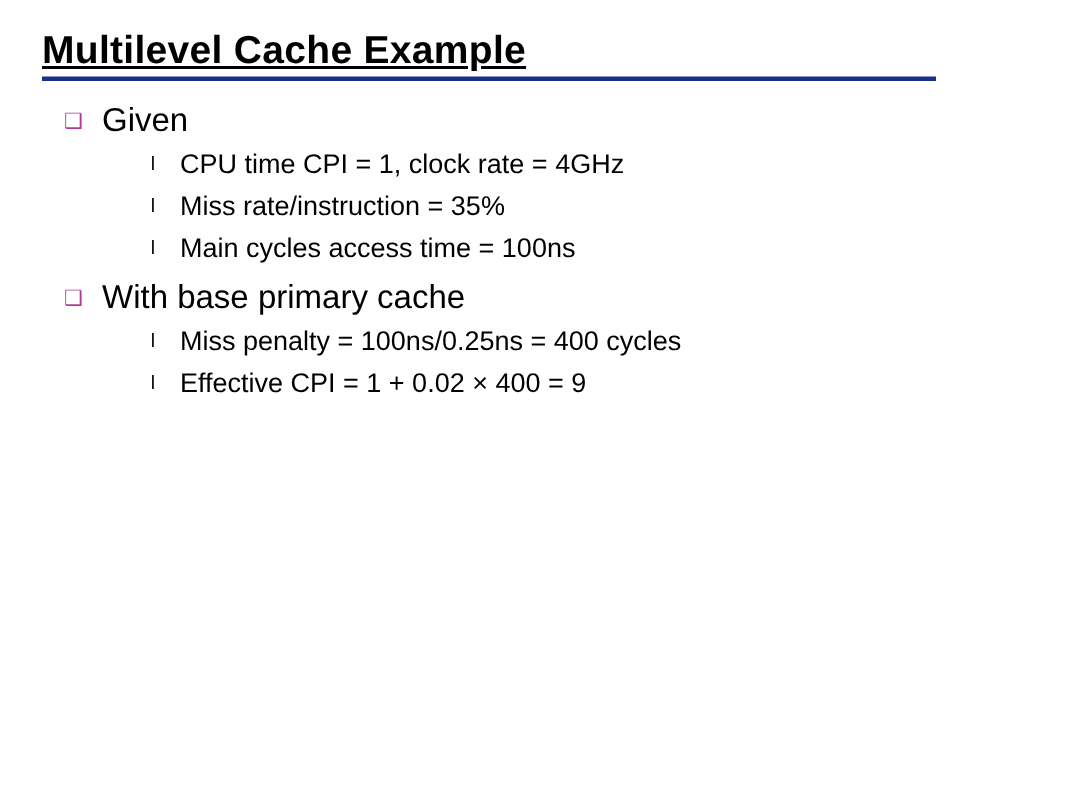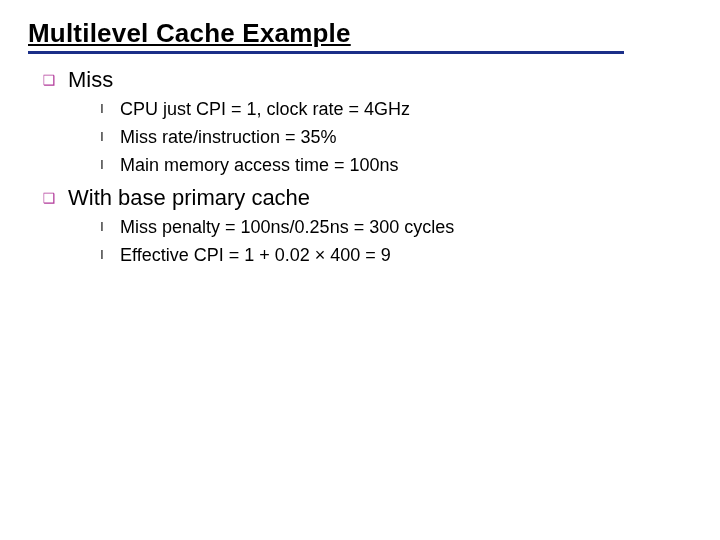--- a/index.html
+++ b/index.html
@@ -75,47 +75,47 @@
 <body>
 
 <div class="slide">
 
   <div class="title">Multilevel Cache Example</div>
   <hr class="title-rule">
 
   <div class="section">
     <div class="row">
       <span class="sq-bullet">❑</span>
-      <span class="section-label">Miss</span>
+      <span class="section-label">Given</span>
     </div>
     <div class="sublist">
       <div class="subrow">
         <span class="sub-bullet">l</span>
-        <span class="sub-text">CPU just CPI = 1, clock rate = 4GHz</span>
+        <span class="sub-text">CPU time CPI = 1, clock rate = 4GHz</span>
       </div>
       <div class="subrow">
         <span class="sub-bullet">l</span>
         <span class="sub-text">Miss rate/instruction = 35%</span>
       </div>
       <div class="subrow">
         <span class="sub-bullet">l</span>
-        <span class="sub-text">Main memory access time = 100ns</span>
+        <span class="sub-text">Main cycles access time = 100ns</span>
       </div>
     </div>
   </div>
 
   <div class="section">
     <div class="row">
       <span class="sq-bullet">❑</span>
       <span class="section-label">With base primary cache</span>
     </div>
     <div class="sublist">
       <div class="subrow">
         <span class="sub-bullet">l</span>
-        <span class="sub-text">Miss penalty = 100ns/0.25ns = 300 cycles</span>
+        <span class="sub-text">Miss penalty = 100ns/0.25ns = 400 cycles</span>
       </div>
       <div class="subrow">
         <span class="sub-bullet">l</span>
         <span class="sub-text">Effective CPI = 1 + 0.02 × 400 = 9</span>
       </div>
     </div>
   </div>
 
 </div>
 

